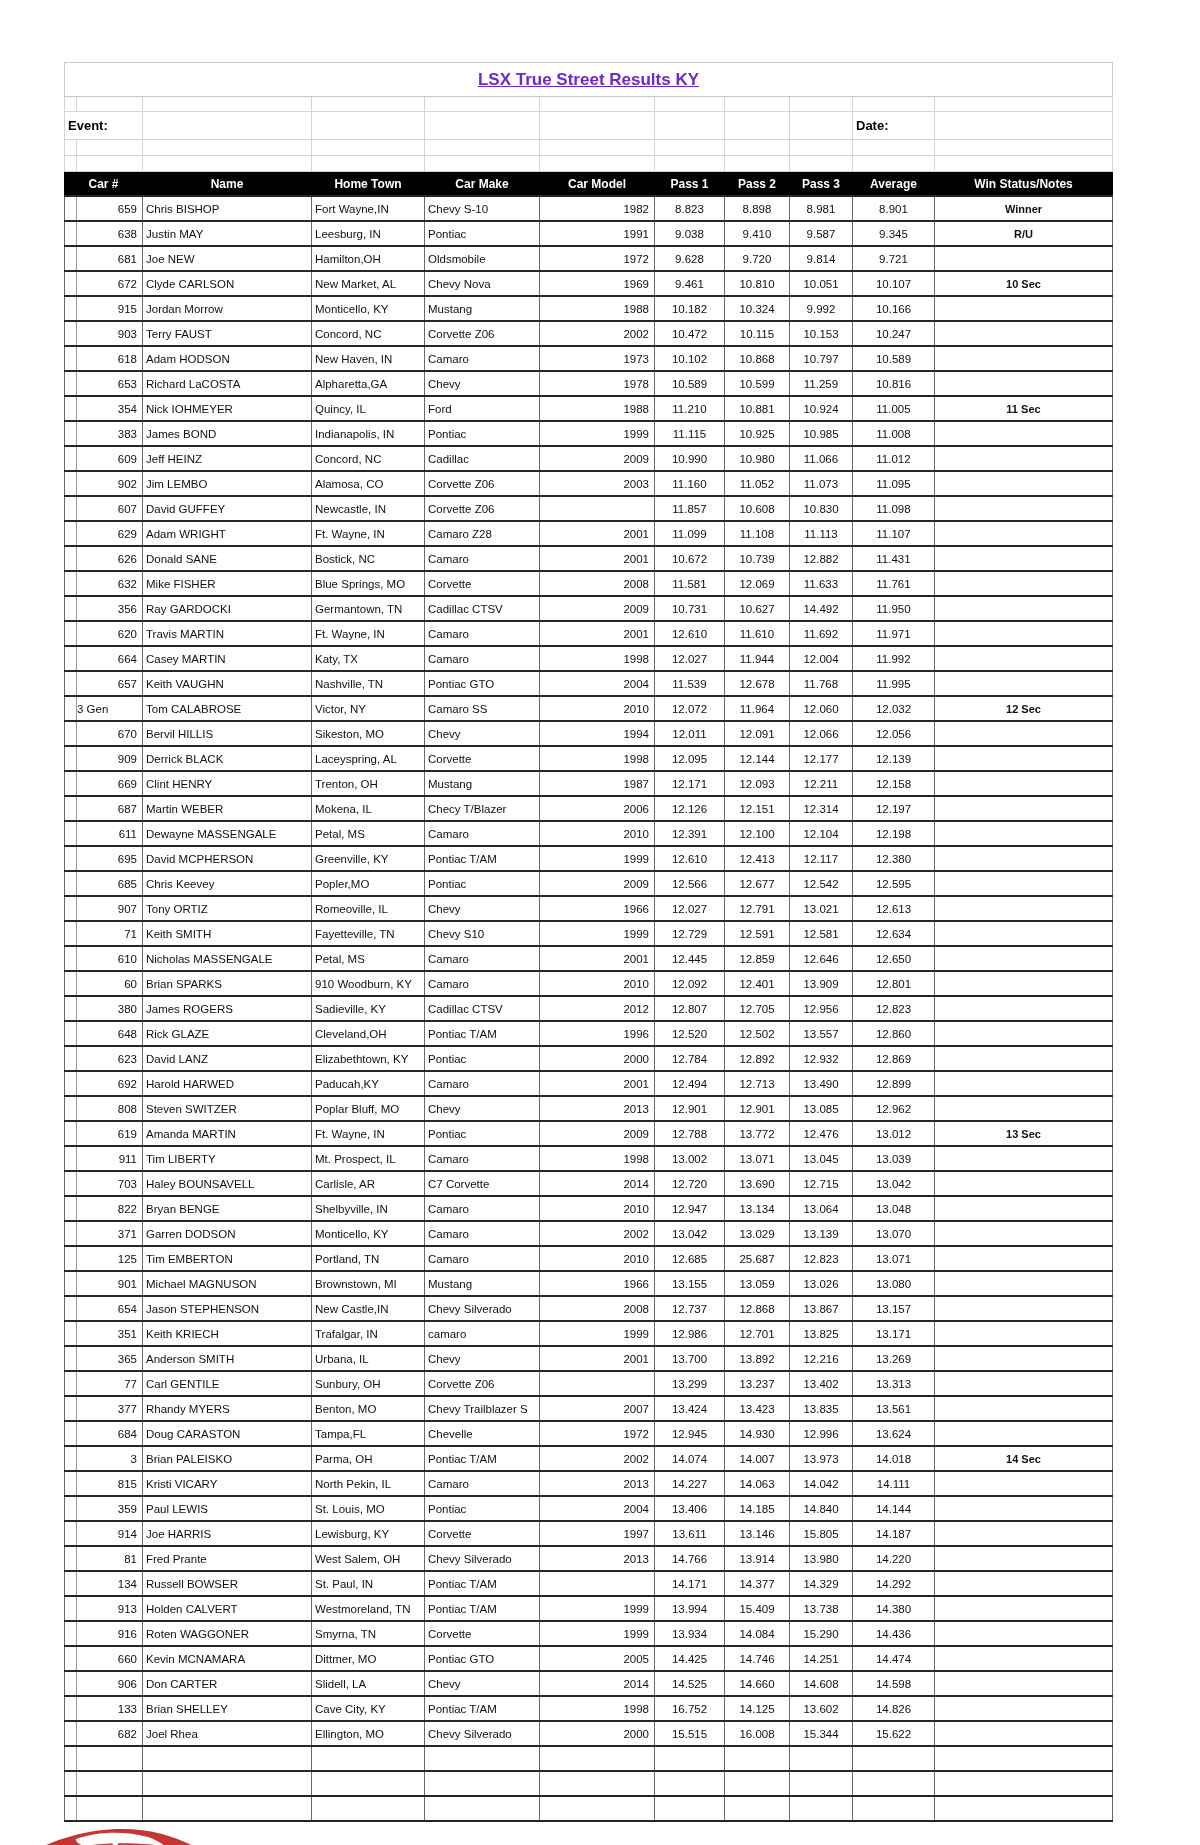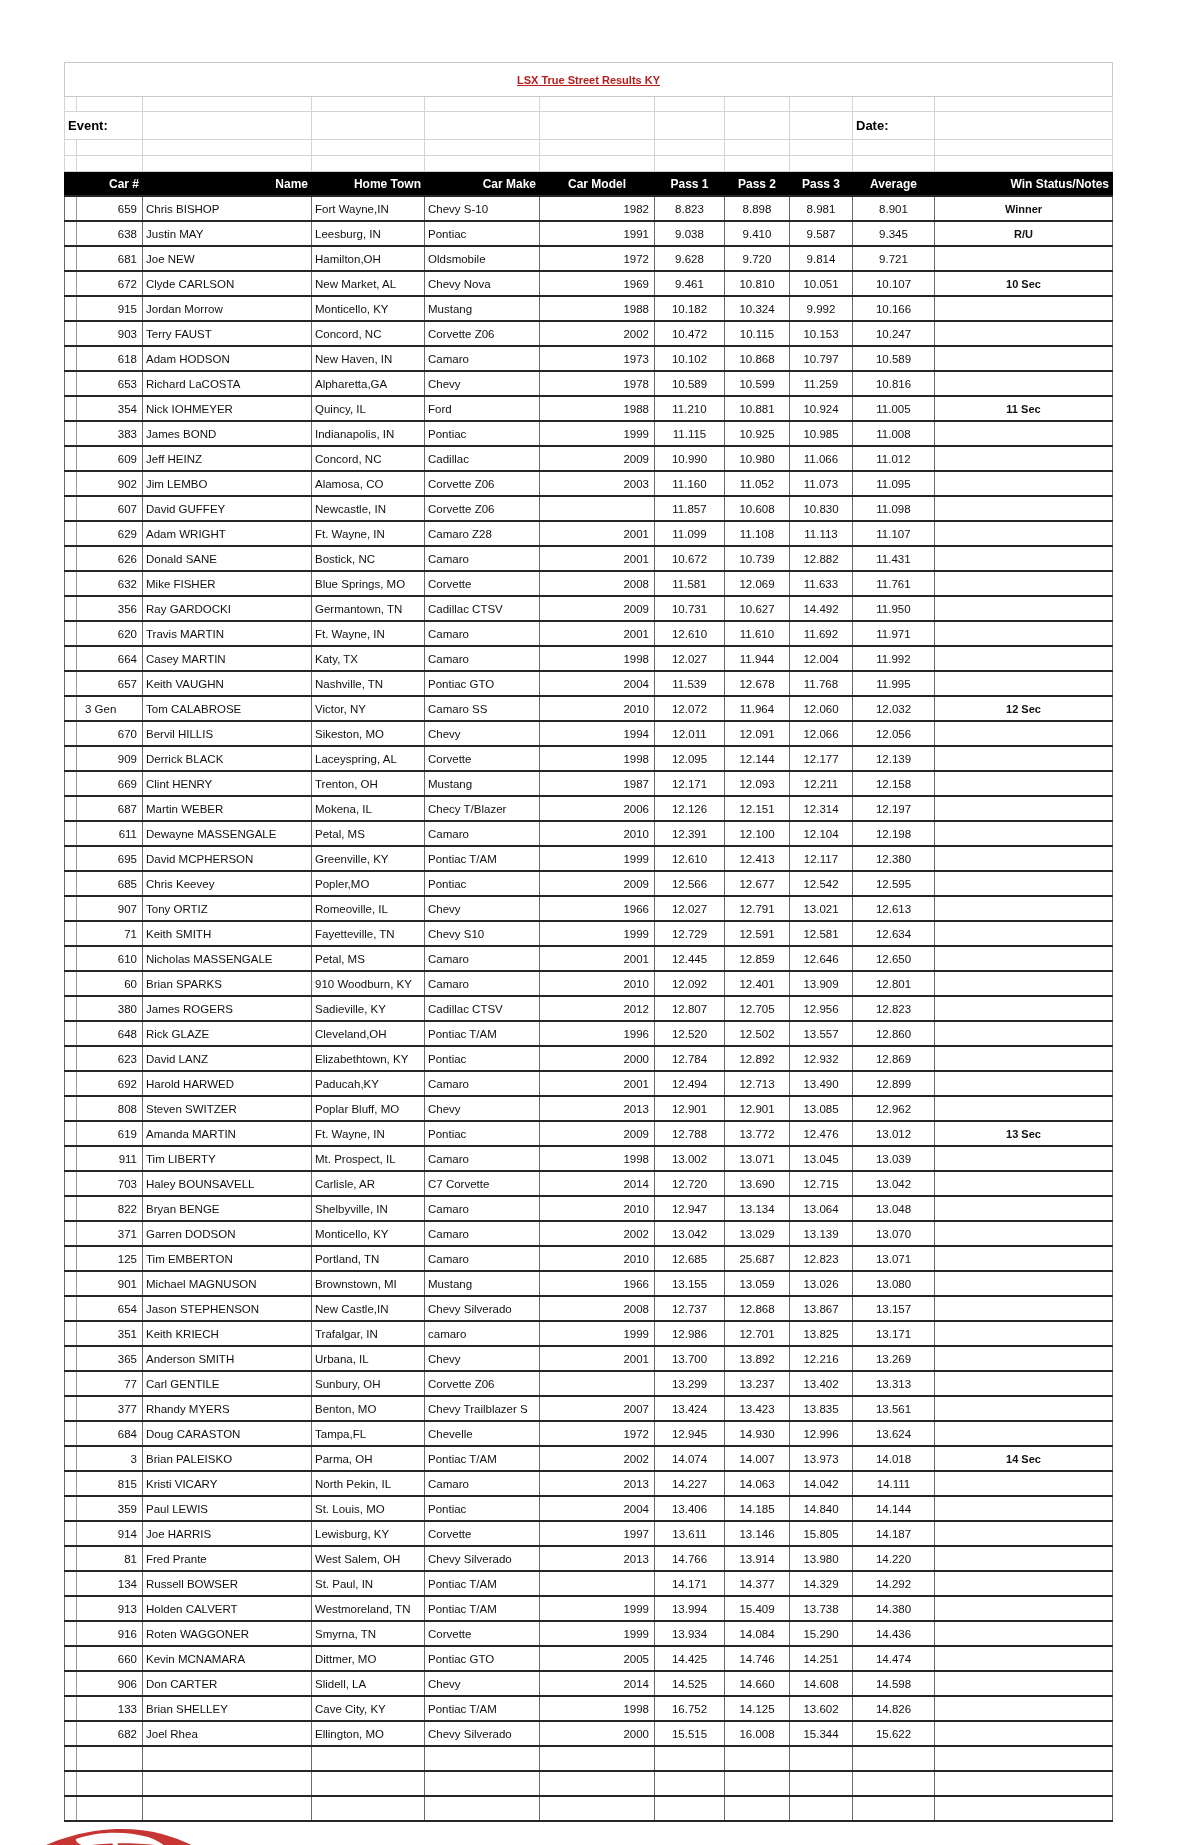--- a/index.html
+++ b/index.html
@@ -5,37 +5,37 @@
   html,body{margin:0;padding:0;}
   body{
     width:1200px;height:1845px;background:#ffffff;position:relative;
     font-family:"Liberation Sans","DejaVu Sans",sans-serif;overflow:hidden;
   }
   .sheet{position:absolute;left:64px;top:62px;}
   table{border-collapse:collapse;table-layout:fixed;width:1048px;}
   td{padding:0 3px;font-size:11.5px;color:#101010;white-space:nowrap;overflow:hidden;height:23px;}
   
   .t-title td{height:33px;border:1px solid #c9c9c9;text-align:center;}
-  .t-title span{font-size:11px;font-weight:bold;text-decoration:underline;color:#b91c1c;text-align:right;}
+  .t-title span{font-size:17px;font-weight:bold;text-decoration:underline;color:#6d28d9;text-align:right;}
   tr.u td{height:14px;border:1px solid #d4d4d4;}
   tr.u2 td{height:15px;border:1px solid #d4d4d4;}
   tr.u-event td{height:27px;border:1px solid #d4d4d4;}
   .event-cell span,.date-cell span{font-weight:bold;font-size:13px;color:#000;}
   
   tr.head td{background:#000;color:#fff;font-weight:bold;font-size:12px;height:23px;border:1px solid #000;}
-  .hl{text-align:right}.hc{text-align:center}.hr{text-align:center}
+  .hl{text-align:center}.hc{text-align:center}.hr{text-align:center}
   
   tr.d td{
     border-left:1px solid #6a6a6a;border-right:1px solid #6a6a6a;
     border-top:2px solid #262626;border-bottom:2px solid #262626;
     height:23px;background:#fff;
   }
   tr.d td.gutter{border-right:1px solid #9a9a9a;}
   td.car{text-align:right;padding-right:5px;}
-  td.car.txt{text-align:left;padding-left:8px;}
+  td.car.txt{text-align:left;padding-left:0;}
   td.model{text-align:right;padding-right:5px;}
   td.pass,td.avg{text-align:center;}
   td.note{text-align:center;font-weight:bold;font-size:11px;}
   
   .logo{position:absolute;left:14px;top:1822px;width:210px;height:90px;background:#ffffff;}
   .logo svg{display:block;}
 </style>
 </head>
 <body>
 

